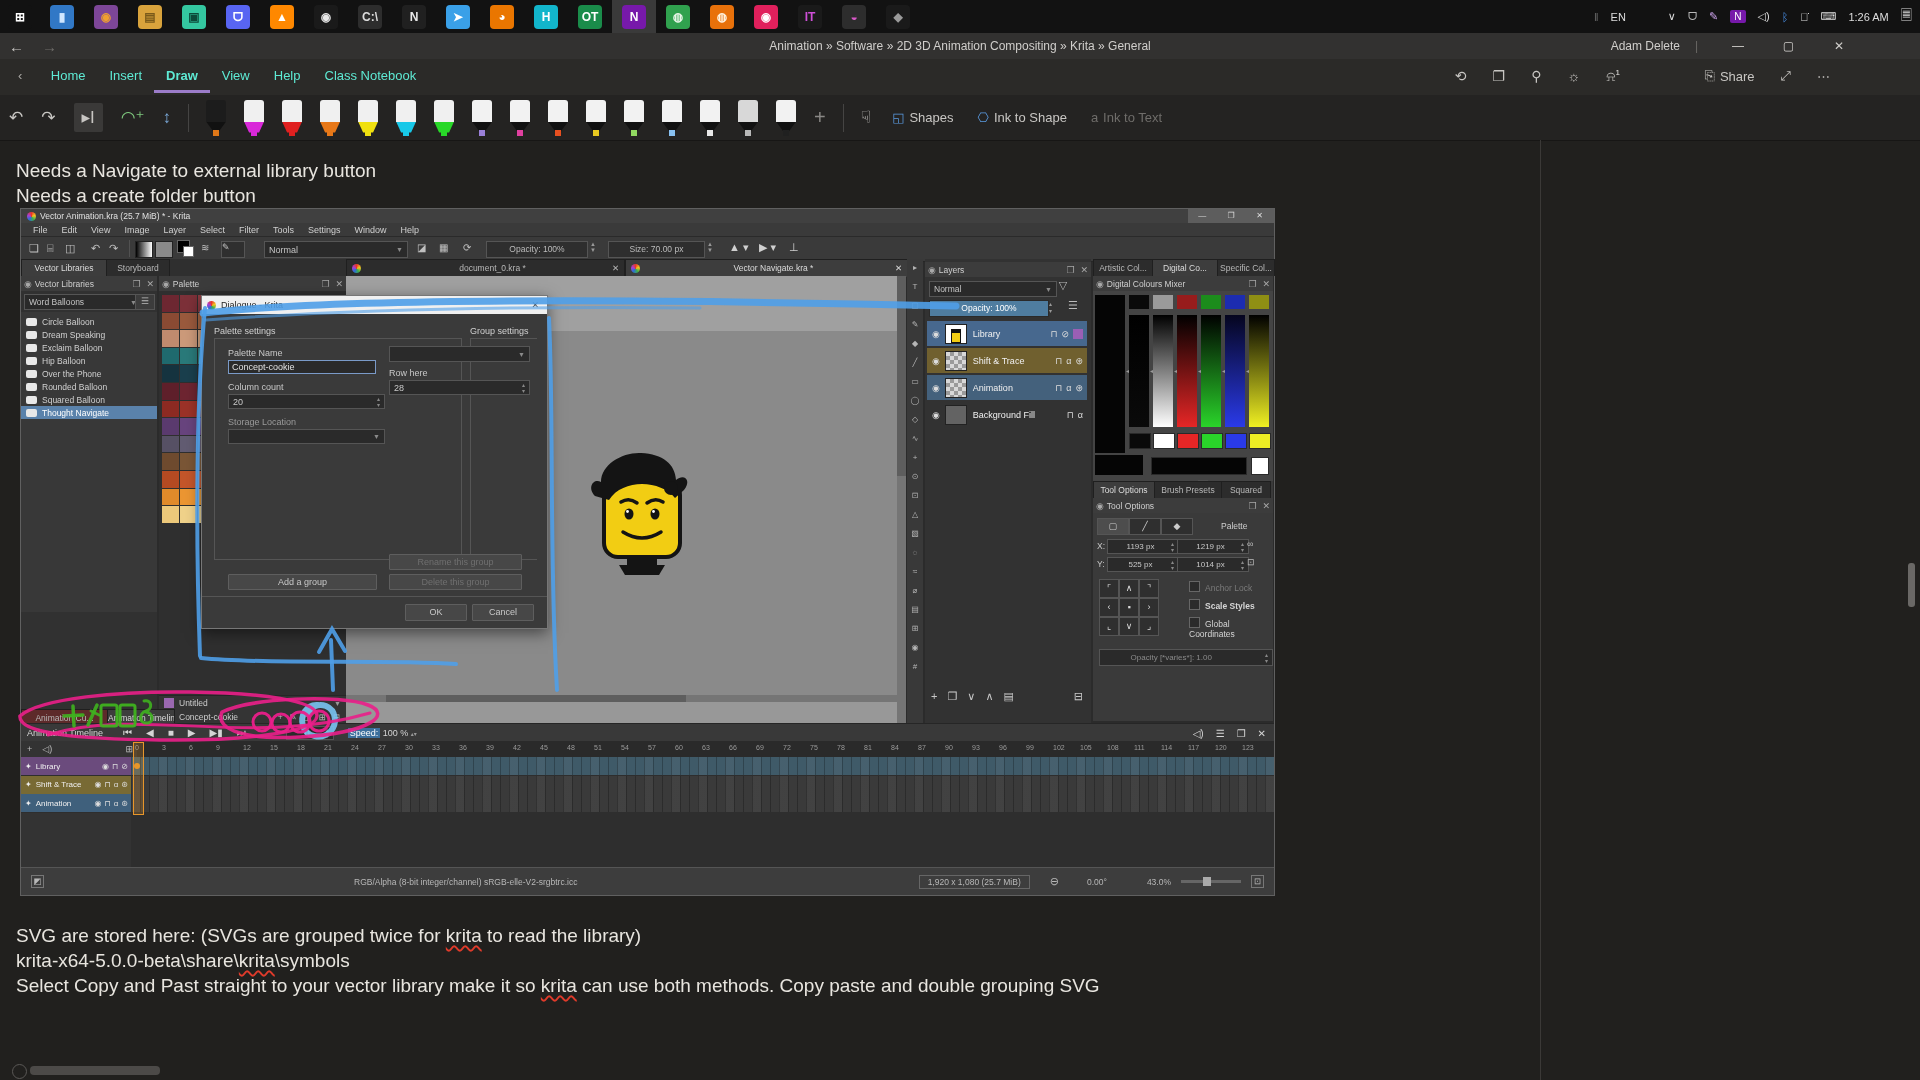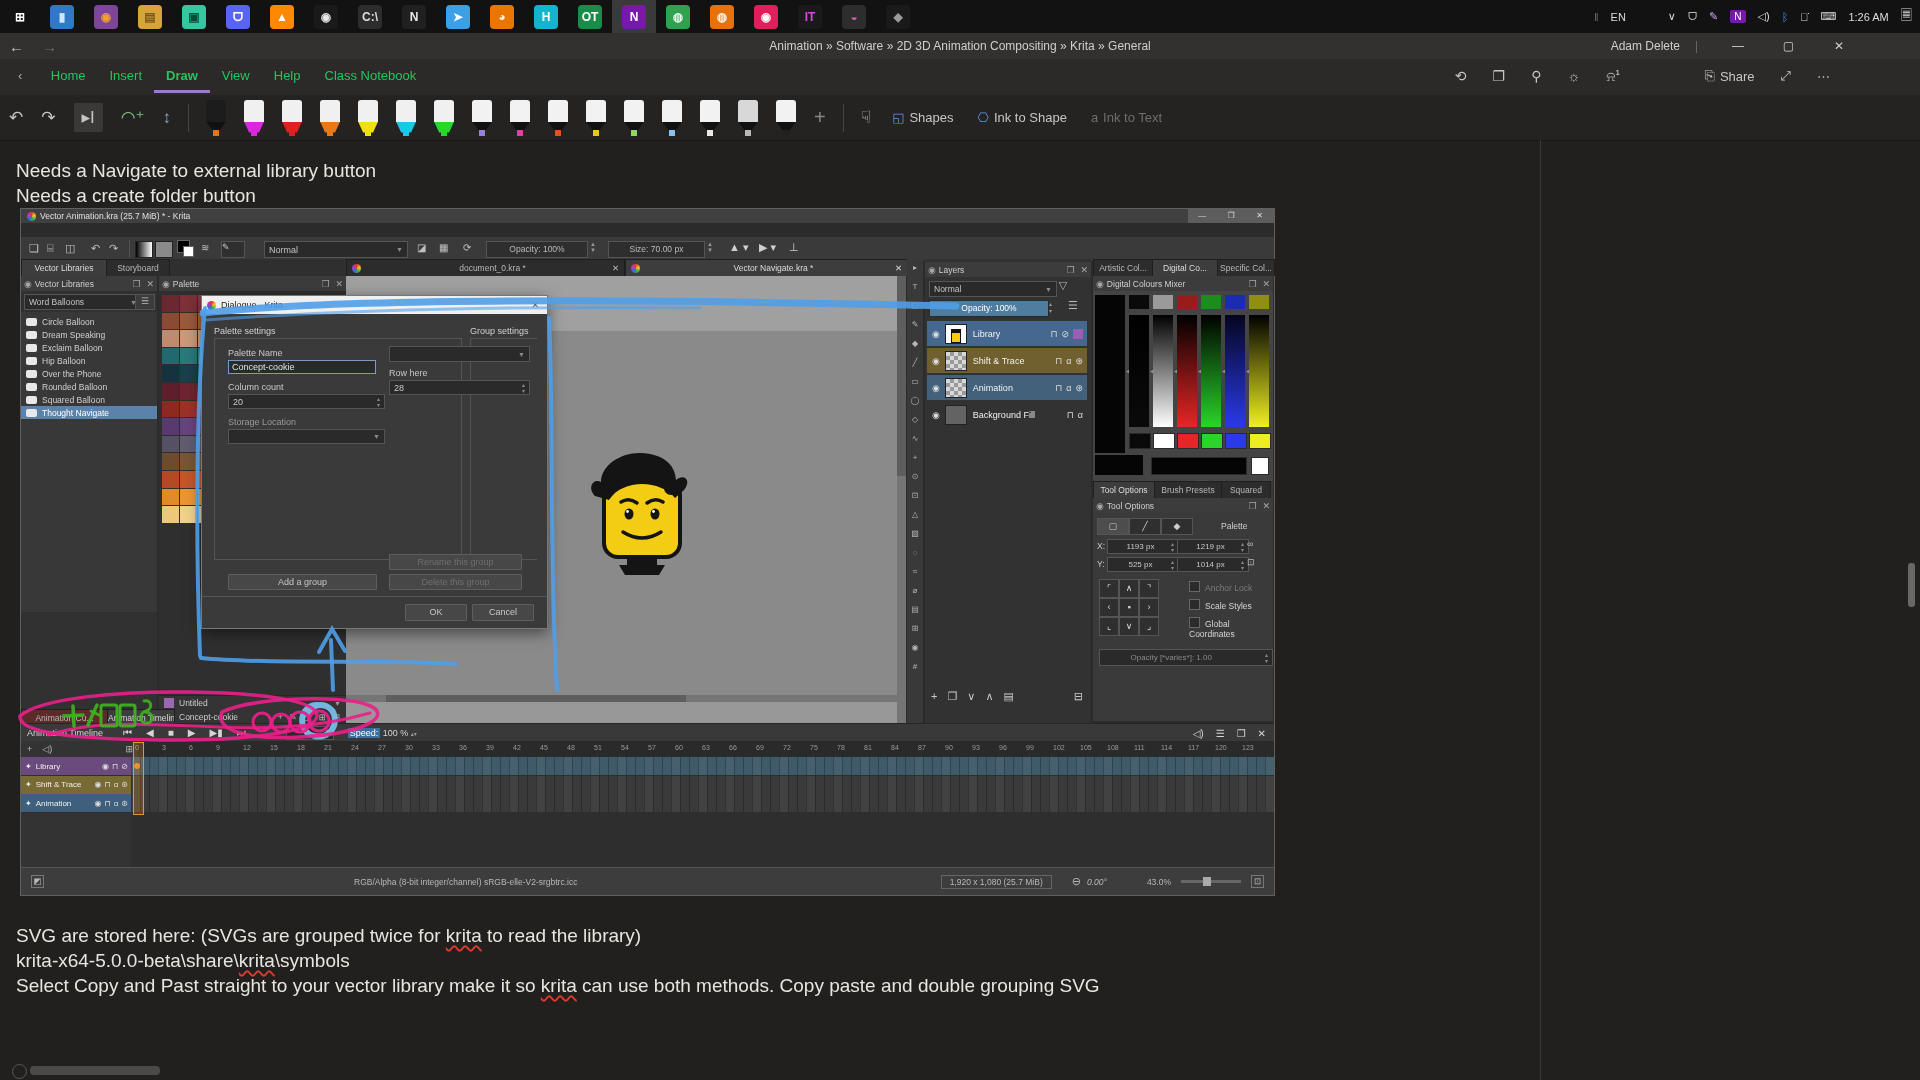--- a/index.html
+++ b/index.html
@@ -9,21 +9,21 @@
   
   #taskbar{left:0;top:0;width:1920px;height:33px;background:#121212;display:flex;align-items:center;}
   .tb-icon{width:24px;height:24px;margin:0 10px;border-radius:4px;display:flex;align-items:center;justify-content:center;
     font-size:12px;font-weight:bold;color:#fff;flex:0 0 auto;}
   .tb-slot{width:44px;height:33px;display:flex;align-items:center;justify-content:center;}
   .tb-slot.active{background:#3a3a3a;}
   #tray{position:absolute;right:0;top:0;height:33px;display:flex;align-items:center;color:#ddd;font-size:11px;gap:12px;padding-right:8px;}
   
   #on-title{left:0;top:33px;width:1920px;height:26px;background:#323130;display:flex;align-items:center;color:#d0cecb;font-size:12px;}
   #ribbon{left:0;top:59px;width:1920px;height:36px;background:#2b2a28;}
-  .rtab{display:inline-block;padding:9px 12px 7px 12px;font-size:13px;color:#22c55e;}
+  .rtab{display:inline-block;padding:9px 12px 7px 12px;font-size:13px;color:#5eead4;}
   .rtab.active{font-weight:bold;border-bottom:3px solid #9b7cc9;}
   #pensrow{left:0;top:95px;width:1920px;height:45px;background:#242322;border-bottom:1px solid #171615;display:flex;align-items:center;}
   .pen{width:26px;height:36px;margin:0 6px;position:relative;flex:0 0 auto;}
   .pen .body{position:absolute;left:3px;top:0;width:20px;height:22px;border-radius:3px 3px 0 0;}
   .pen .cone{position:absolute;left:3px;top:22px;width:20px;height:11px;background:#111;
     clip-path:polygon(0 0,100% 0,60% 100%,40% 100%);}
   .pen .tip{position:absolute;left:10px;top:30px;width:6px;height:6px;}
   .toolbtn{color:#c8c6c3;font-size:17px;margin:0 9px;}
   .ribicon{color:#c8c6c3;font-size:13px;display:flex;align-items:center;gap:5px;}
   
@@ -286,20 +286,33 @@
 
 <div class="abs" id="krita">
       <div style="position: absolute; left: 0px; top: 0px; width: 1253px; height: 14px; background: rgb(64, 64, 64); display: flex; align-items: center; font-size: 8.5px; color: rgb(224, 224, 224);">
         <span class="kswirl" style="margin:0 4px 0 6px;"></span>
         <span>Vector Animation.kra (25.7 MiB) * - Krita</span>
         <div style="position: absolute; right: 0px; top: 0px; width: 86px; height: 14px; background: rgb(93, 93, 93); display: flex;">
           <span style="flex: 1 1 0%; text-align: center; font-size: 8px; color: rgb(221, 221, 221); line-height: 14px;">—</span>
           <span style="flex: 1 1 0%; text-align: center; font-size: 8px; color: rgb(221, 221, 221); line-height: 14px;">❐</span>
           <span style="flex: 1 1 0%; text-align: center; font-size: 8px; color: rgb(221, 221, 221); line-height: 14px;">✕</span>
         </div>
+      </div>
+      <div style="position: absolute; left: 0px; top: 14px; width: 1253px; height: 14px; background: rgb(58, 58, 58); display: flex; align-items: center; gap: 14px; padding-left: 12px; font-size: 9px; color: rgb(207, 207, 207); border-bottom: 1px solid rgb(42, 42, 42); box-sizing: border-box;">
+        <span>File</span>
+        <span>Edit</span>
+        <span>View</span>
+        <span>Image</span>
+        <span>Layer</span>
+        <span>Select</span>
+        <span>Filter</span>
+        <span>Tools</span>
+        <span>Settings</span>
+        <span>Window</span>
+        <span>Help</span>
       </div>
       <div style="position: absolute; left: 0px; top: 28px; width: 1253px; height: 24px; background: rgb(58, 58, 58); border-bottom: 1px solid rgb(38, 38, 38);">
         <div style="position: absolute; left: 8px; top: 5px; font-size: 11px; color: rgb(192, 192, 192);">❏</div>
         <div style="position: absolute; left: 26px; top: 5px; font-size: 11px; color: rgb(192, 192, 192);">⌸</div>
         <div style="position: absolute; left: 44px; top: 5px; font-size: 11px; color: rgb(192, 192, 192);">◫</div>
         <div style="position: absolute; left: 70px; top: 5px; font-size: 11px; color: rgb(192, 192, 192);">↶</div>
         <div style="position: absolute; left: 88px; top: 5px; font-size: 11px; color: rgb(192, 192, 192);">↷</div>
         <div style="position: absolute; left: 108px; top: 3px; width: 1px; height: 17px; background: rgb(81, 81, 81);"></div>
         <div style="position: absolute; left: 114px; top: 4px; width: 16px; height: 15px; background: linear-gradient(90deg, rgb(0, 0, 0), rgb(255, 255, 255)); border: 1px solid rgb(34, 34, 34);"></div>
         <div style="position: absolute; left: 134px; top: 4px; width: 16px; height: 15px; background: rgb(138, 138, 138); border: 1px solid rgb(34, 34, 34);"></div>
@@ -720,21 +733,21 @@
         <div style="position: absolute; left: 6px; top: 98px; width: 18px; height: 17px; text-align: center; line-height: 17px; background: rgb(47, 47, 47); border: 1px solid rgb(85, 85, 85); color: rgb(221, 221, 221); font-size: 9px;">⌜</div>
         <div style="position: absolute; left: 26px; top: 98px; width: 18px; height: 17px; text-align: center; line-height: 17px; background: rgb(47, 47, 47); border: 1px solid rgb(85, 85, 85); color: rgb(221, 221, 221); font-size: 9px;">∧</div>
         <div style="position: absolute; left: 46px; top: 98px; width: 18px; height: 17px; text-align: center; line-height: 17px; background: rgb(47, 47, 47); border: 1px solid rgb(85, 85, 85); color: rgb(221, 221, 221); font-size: 9px;">⌝</div>
         <div style="position: absolute; left: 6px; top: 117px; width: 18px; height: 17px; text-align: center; line-height: 17px; background: rgb(47, 47, 47); border: 1px solid rgb(85, 85, 85); color: rgb(221, 221, 221); font-size: 9px;">‹</div>
         <div style="position: absolute; left: 26px; top: 117px; width: 18px; height: 17px; text-align: center; line-height: 17px; background: rgb(47, 47, 47); border: 1px solid rgb(85, 85, 85); color: rgb(221, 221, 221); font-size: 9px;">▪</div>
         <div style="position: absolute; left: 46px; top: 117px; width: 18px; height: 17px; text-align: center; line-height: 17px; background: rgb(47, 47, 47); border: 1px solid rgb(85, 85, 85); color: rgb(221, 221, 221); font-size: 9px;">›</div>
         <div style="position: absolute; left: 6px; top: 136px; width: 18px; height: 17px; text-align: center; line-height: 17px; background: rgb(47, 47, 47); border: 1px solid rgb(85, 85, 85); color: rgb(221, 221, 221); font-size: 9px;">⌞</div>
         <div style="position: absolute; left: 26px; top: 136px; width: 18px; height: 17px; text-align: center; line-height: 17px; background: rgb(47, 47, 47); border: 1px solid rgb(85, 85, 85); color: rgb(221, 221, 221); font-size: 9px;">∨</div>
         <div style="position: absolute; left: 46px; top: 136px; width: 18px; height: 17px; text-align: center; line-height: 17px; background: rgb(47, 47, 47); border: 1px solid rgb(85, 85, 85); color: rgb(221, 221, 221); font-size: 9px;">⌟</div>
         <div style="position: absolute; left: 96px; top: 100px; font-size: 8.5px; color: rgb(122, 122, 122);"><span class="chk"></span>Anchor Lock</div>
-        <div style="position: absolute; left: 96px; top: 118px; font-size: 8.5px; color: rgb(213, 213, 213);"><span class="chk"></span>Scale Styles</div>
+        <div style="position: absolute; left: 96px; top: 118px; font-size: 8.5px; color: rgb(213, 213, 213); font-weight: bold;"><span class="chk"></span>Scale Styles</div>
         <div style="position: absolute; left: 96px; top: 136px; font-size: 8.5px; color: rgb(213, 213, 213);"><span class="chk"></span>Global Coordinates</div>
         <div class="spin" style="position: absolute; left: 6px; top: 168px; width: 164px; height: 15px; font-size: 8px; color: rgb(138, 138, 138);">
           <span style="margin:0 auto;">Opacity [*varies*]: 1.00</span>
           <span class="ar">▴<br>▾</span>
         </div>
       </div>
       <div class="docktab" style="position: absolute; left: 0px; top: 500px; width: 85px; height: 15px; background: rgb(93, 42, 42);">Animation Cu...</div>
       <div class="docktab active" style="position: absolute; left: 86px; top: 500px; width: 66px; height: 15px;">Animation Timeline</div>
       <div style="position: absolute; left: 0px; top: 514px; width: 1253px; height: 18px; background: rgb(57, 57, 57); border-top: 1px solid rgb(38, 38, 38); display: flex; align-items: center; font-size: 9px; color: rgb(213, 213, 213);">
         <span style="margin:0 10px 0 6px;">Animation Timeline</span>
@@ -843,21 +856,21 @@
           </span>
         </div>
         <div style="position: absolute; left: 110px; top: 37px; width: 1143px; height: 18px; background: repeating-linear-gradient(90deg, rgba(0, 0, 0, 0.25) 0px, rgba(0, 0, 0, 0.25) 1px, transparent 1px, transparent 9px), repeating-linear-gradient(90deg, rgba(255, 255, 255, 0.04) 0px, rgba(255, 255, 255, 0.04) 9px, transparent 9px, transparent 27px) rgb(58, 58, 58);"></div>
       </div>
       <div style="position: absolute; left: 112px; top: 533px; width: 9px; height: 71px; border: 1px solid rgb(232, 150, 42); background: rgba(232, 150, 42, 0.22);"></div>
       <div style="position: absolute; left: 0px; top: 658px; width: 1253px; height: 27px; background: rgb(61, 61, 61); border-top: 1px solid rgb(85, 85, 85); display: flex; align-items: center; font-size: 8.5px; color: rgb(184, 184, 184);">
         <span style="margin:0 10px;border:1px solid #777;width:11px;height:11px;display:inline-block;text-align:center;line-height:11px;">◩</span>
         <span style="margin-left:300px;">RGB/Alpha (8-bit integer/channel)  sRGB-elle-V2-srgbtrc.icc</span>
         <span style="margin-left:auto;border:1px solid #666;padding:1px 8px;">1,920 x 1,080 (25.7 MiB)</span>
         <span style="margin-left:20px;font-size:11px;">⊖</span>
-        <span style="margin-left:6px;font-style:italic;">0.00°</span>
+        <span style="margin-left:28px;">0.00°</span>
         <span style="margin-left:40px;">43.0%</span>
         <span style="margin-left:10px;width:60px;height:3px;background:#666;position:relative;display:inline-block;">
           <span style="position:absolute;left:22px;top:-3px;width:8px;height:9px;background:#aaa;"></span>
         </span>
         <span style="margin:0 10px;border:1px solid #777;width:11px;height:11px;display:inline-block;text-align:center;line-height:11px;">⊡</span>
       </div>
       <div id="dialog" style="position: absolute; left: 180px; top: 86px; width: 345px; height: 332px; background: rgb(58, 58, 58); border: 1px solid rgb(119, 119, 119); box-shadow: rgba(0, 0, 0, 0.5) 0px 4px 14px;">
         <div style="position: absolute; left: 0px; top: 0px; width: 345px; height: 18px; background: rgb(240, 240, 240); display: flex; align-items: center; font-size: 9px; color: rgb(34, 34, 34);">
           <span class="kswirl" style="margin:0 5px;"></span>
           <span>Dialogue - Krita</span>

